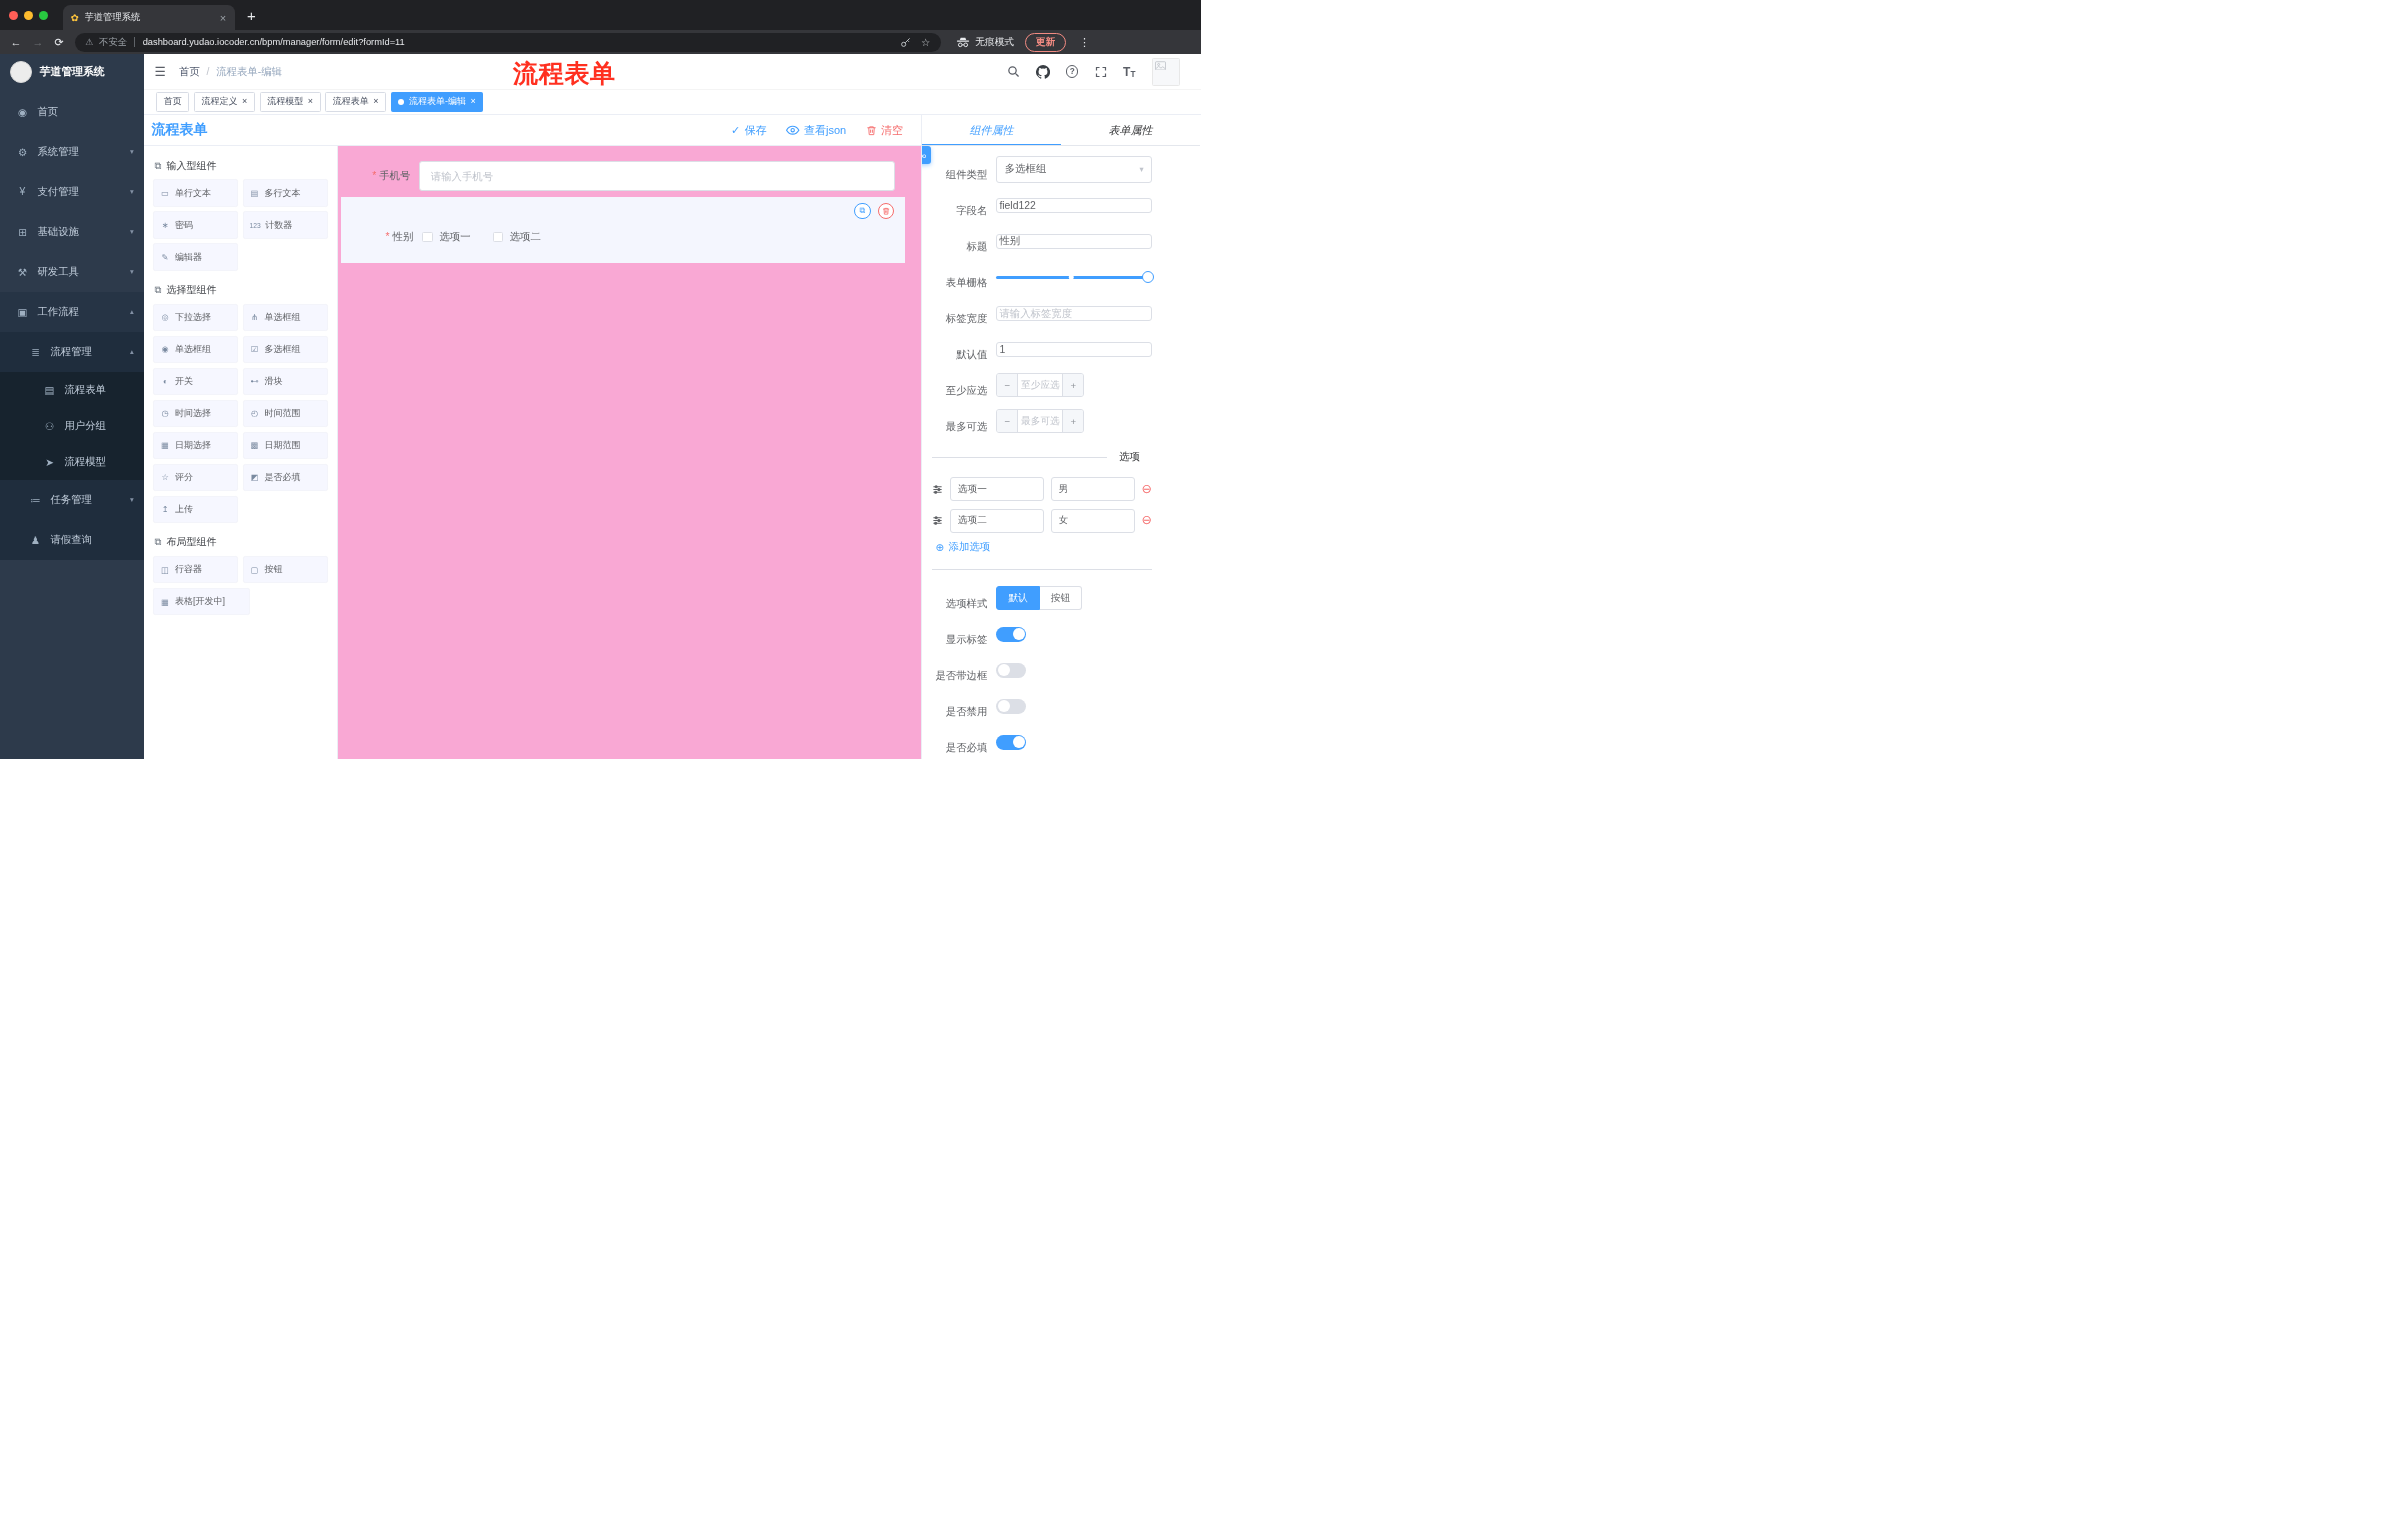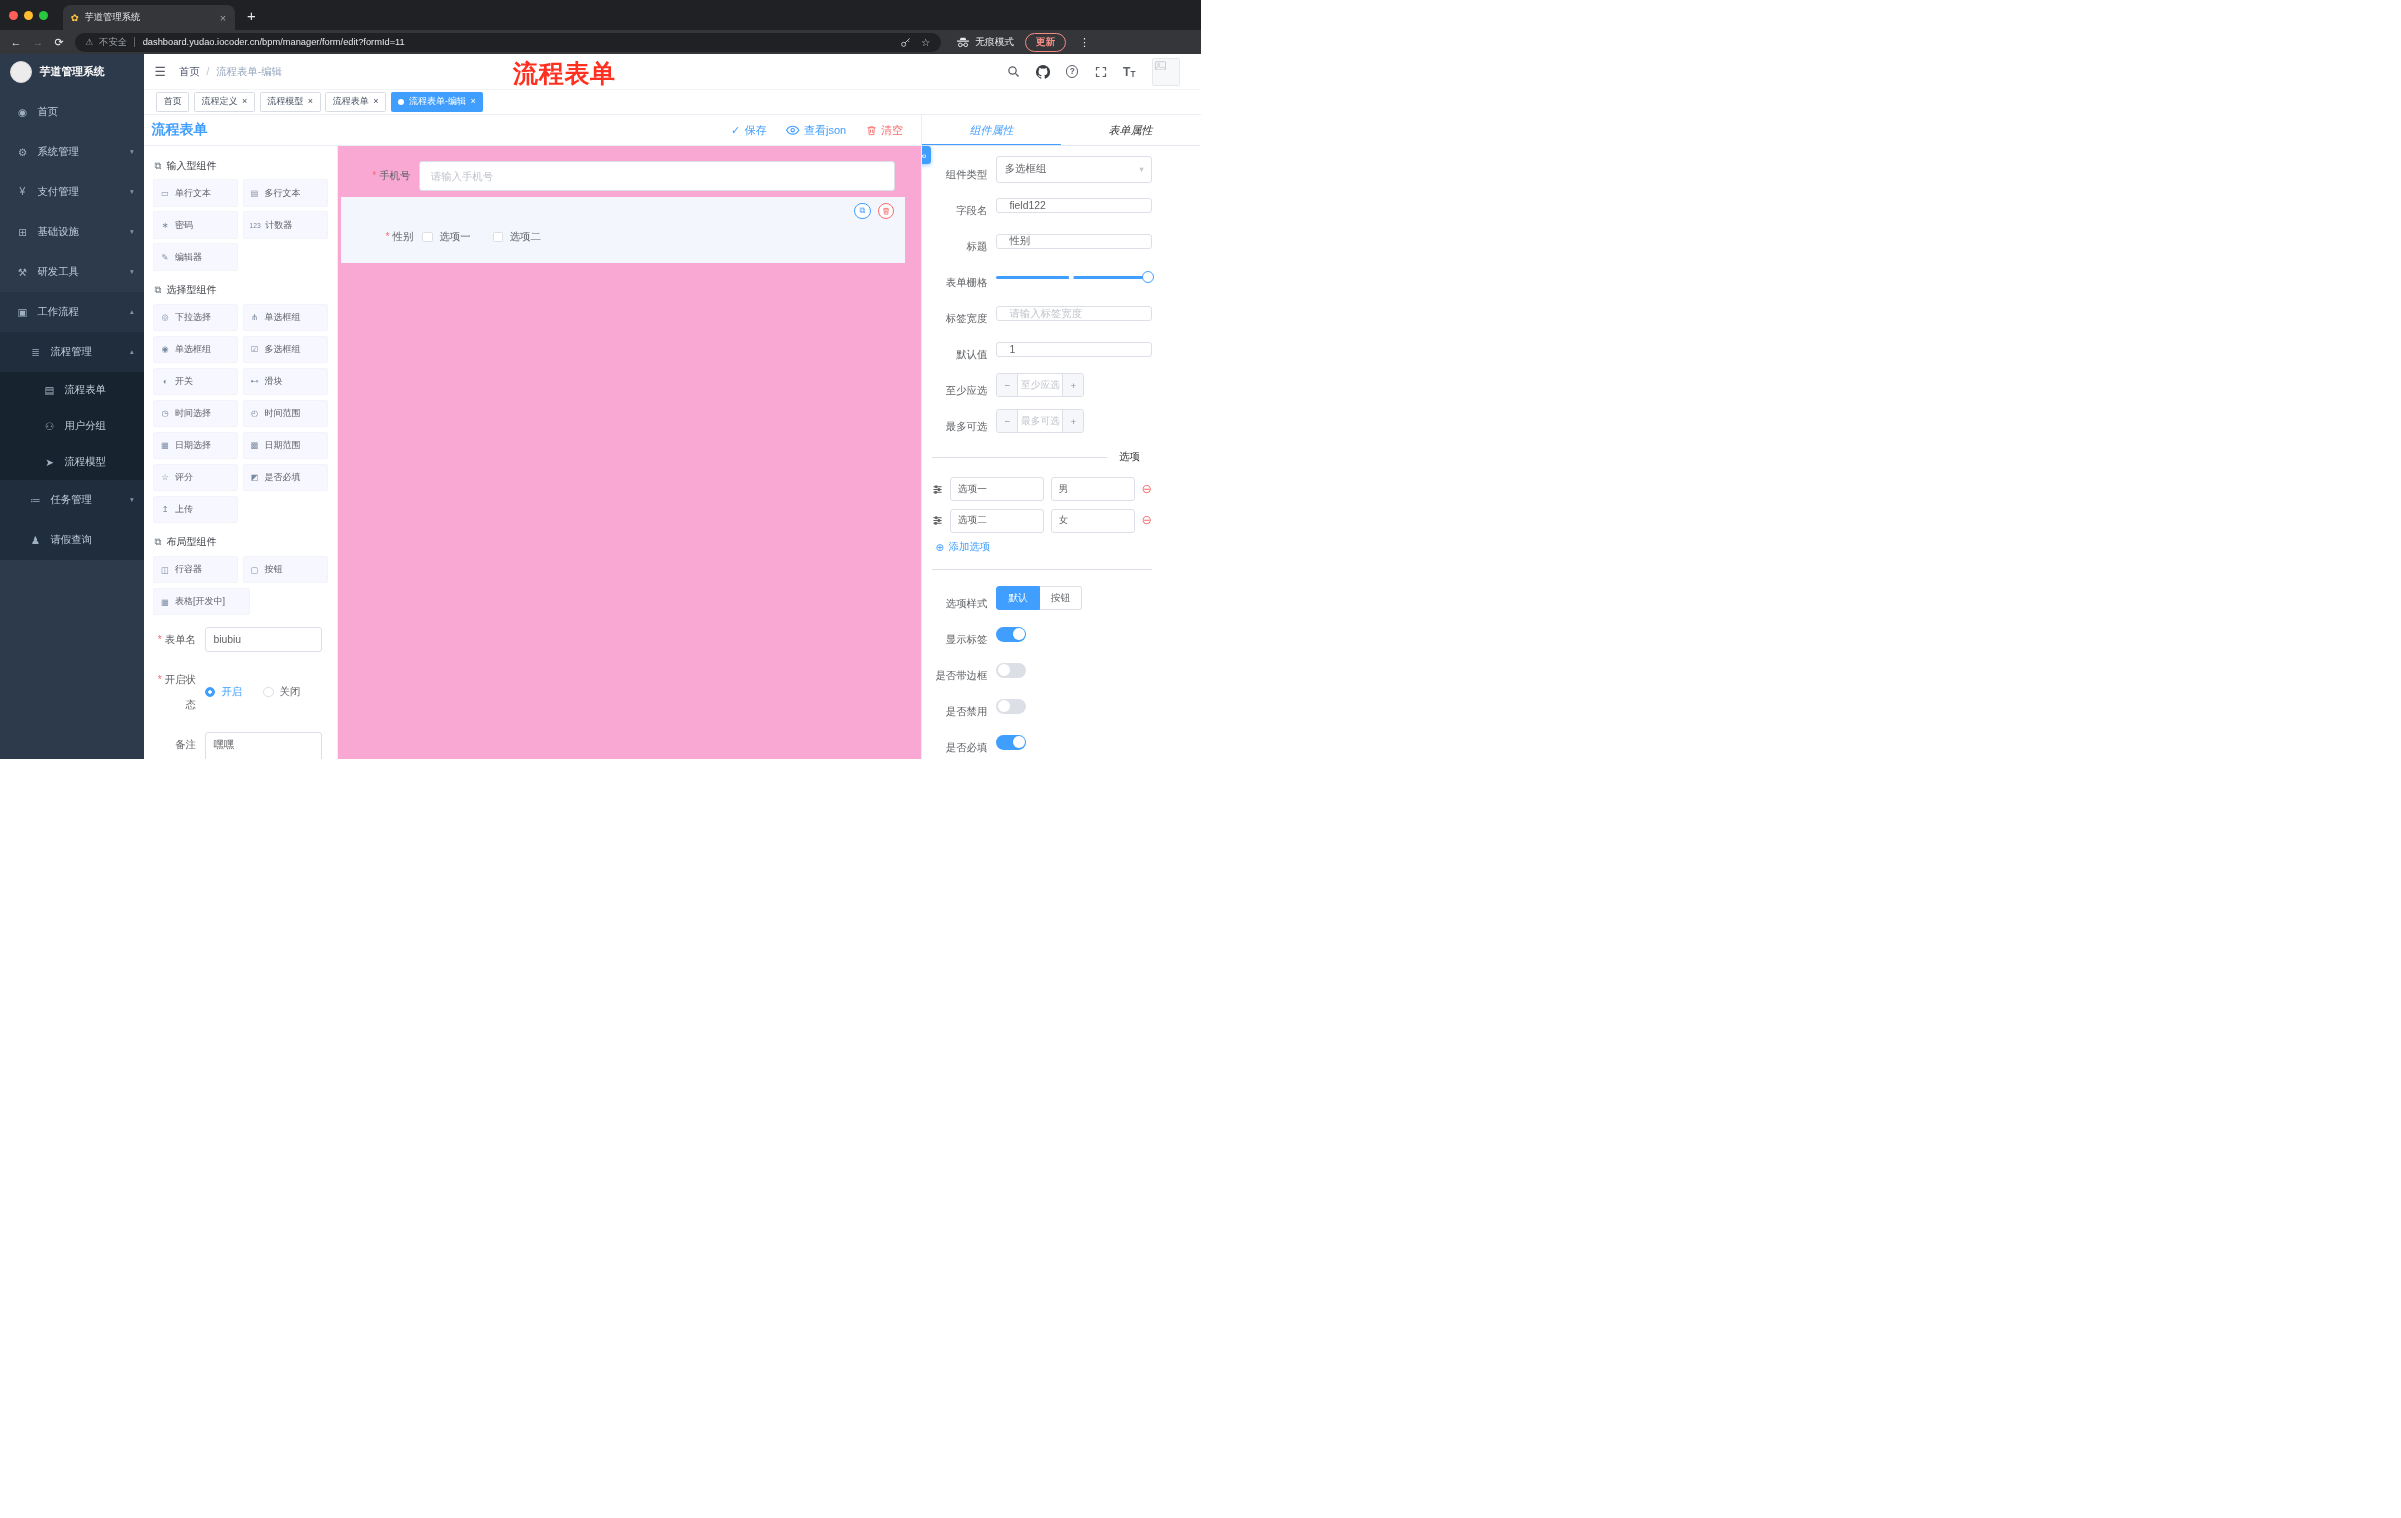--- a/index.html
+++ b/index.html
@@ -118,21 +118,21 @@
   .ptab { flex:1; text-align:center; line-height:30px; font-size:11px; color:#303133; position:relative;font-style:italic; }
   .ptab.active { color:#409eff; }
   .ptab.active::after { content:""; position:absolute; left:0; right:0; bottom:-0.7px; height:1.5px; background:#409eff; }
   .link-chip { position:absolute; left:-7.4px; top:31px; width:16.3px; height:18px; background:#409eff; border-radius:3px; color:#fff; font-size:9.7px; display:flex; align-items:center; justify-content:center; box-shadow:0 1.5px 4.5px rgba(64,158,255,.45); z-index:3; }
   .pbody { padding:10.4px 48px 0 10.4px; position:relative; }
   .prow { display:flex; align-items:center; height:27px; margin-bottom:9px; }
   .plabel { width:64px; text-align:right; padding-right:9px; font-size:10.4px; color:#606266; flex:none; white-space:nowrap;margin-top:12px; }
   .pctrl { flex:1; display:flex; align-items:center; }
   .pselect { width:100%; height:27px; border:0.7px solid #dcdfe6; border-radius:3px; display:flex; align-items:center; padding:0 7.4px; font-size:10.4px; color:#606266; }
   .psel-caret { margin-left:auto; color:#c0c4cc; font-size:8.2px; }
-  .pinput { width:100%; height:15px; border:0.7px solid #dcdfe6; border-radius:3px; padding:0 12px; font-size:10.4px; color:#606266; outline:none; }
+  .pinput { width:100%; height:15px; border:0.7px solid #dcdfe6; border-radius:3px; padding:0 2px; font-size:10.4px; color:#606266; outline:none; }
   .slider { position:relative; width:100%; height:27px; display:flex; align-items:center; }
   .strack { width:100%; height:3.7px; border-radius:2.2px; background:#409eff; position:relative; }
   .smark { position:absolute; left:48%; top:50%; transform:translate(-50%,-50%); width:4.5px; height:4.5px; border-radius:50%; background:#fff; }
   .shandle { position:absolute; right:-2.2px; top:50%; transform:translateY(-50%); width:12px; height:12px; border-radius:50%; background:#fff; border:1.5px solid #409eff; }
   .stepper { display:flex; width:88px; height:24px; border:0.7px solid #dcdfe6; border-radius:3px; overflow:hidden; }
   .sbtn { width:21px; background:#f5f7fa; color:#8f9399; display:flex; align-items:center; justify-content:center; font-size:9.7px; flex:none; }
   .sbtn.minus { border-right:0.7px solid #dcdfe6; }
   .sbtn.plus { border-left:0.7px solid #dcdfe6; }
   .sval { flex:1; display:flex; align-items:center; justify-content:center; font-size:9.7px; color:#c0c4cc; background:#fff; white-space:nowrap; }
   .pdivider { position:relative; text-align:right; margin:15px 0 13.4px 0; }
@@ -454,43 +454,20 @@
     <div class="comp">
         <span class="ci">▢</span>
         <span>按钮</span>
       </div>
     <div class="comp" style="width:97px">
         <span class="ci">▦</span>
         <span>表格[开发中]</span>
       </div>
   </div>
 
-  <div class="form-config">
-    <div class="cfg-row">
-      <span class="cfg-label req">表单名</span>
-      <input class="cfg-input" value="biubiu" style="">
-    </div>
-    <div class="cfg-row">
-      <span class="cfg-label req">开启状态</span>
-      <div class="radios">
-        <span class="radio on">
-          <span class="rdot"></span>
-          <span class="rlabel">开启</span>
-        </span>
-        <span class="radio">
-          <span class="rdot"></span>
-          <span class="rlabel">关闭</span>
-        </span>
-      </div>
-    </div>
-    <div class="cfg-row top">
-      <span class="cfg-label">备注</span>
-      <textarea class="cfg-textarea" style="">嘿嘿</textarea>
-    </div>
-  </div>
 </div>
 
 <div class="canvas">
   <div class="fieldrow">
     <span class="flabel req">手机号</span>
     <input class="finput" placeholder="请输入手机号" style="">
   </div>
   <div class="widget">
     <div class="wact">
       <span class="wbtn copy">

